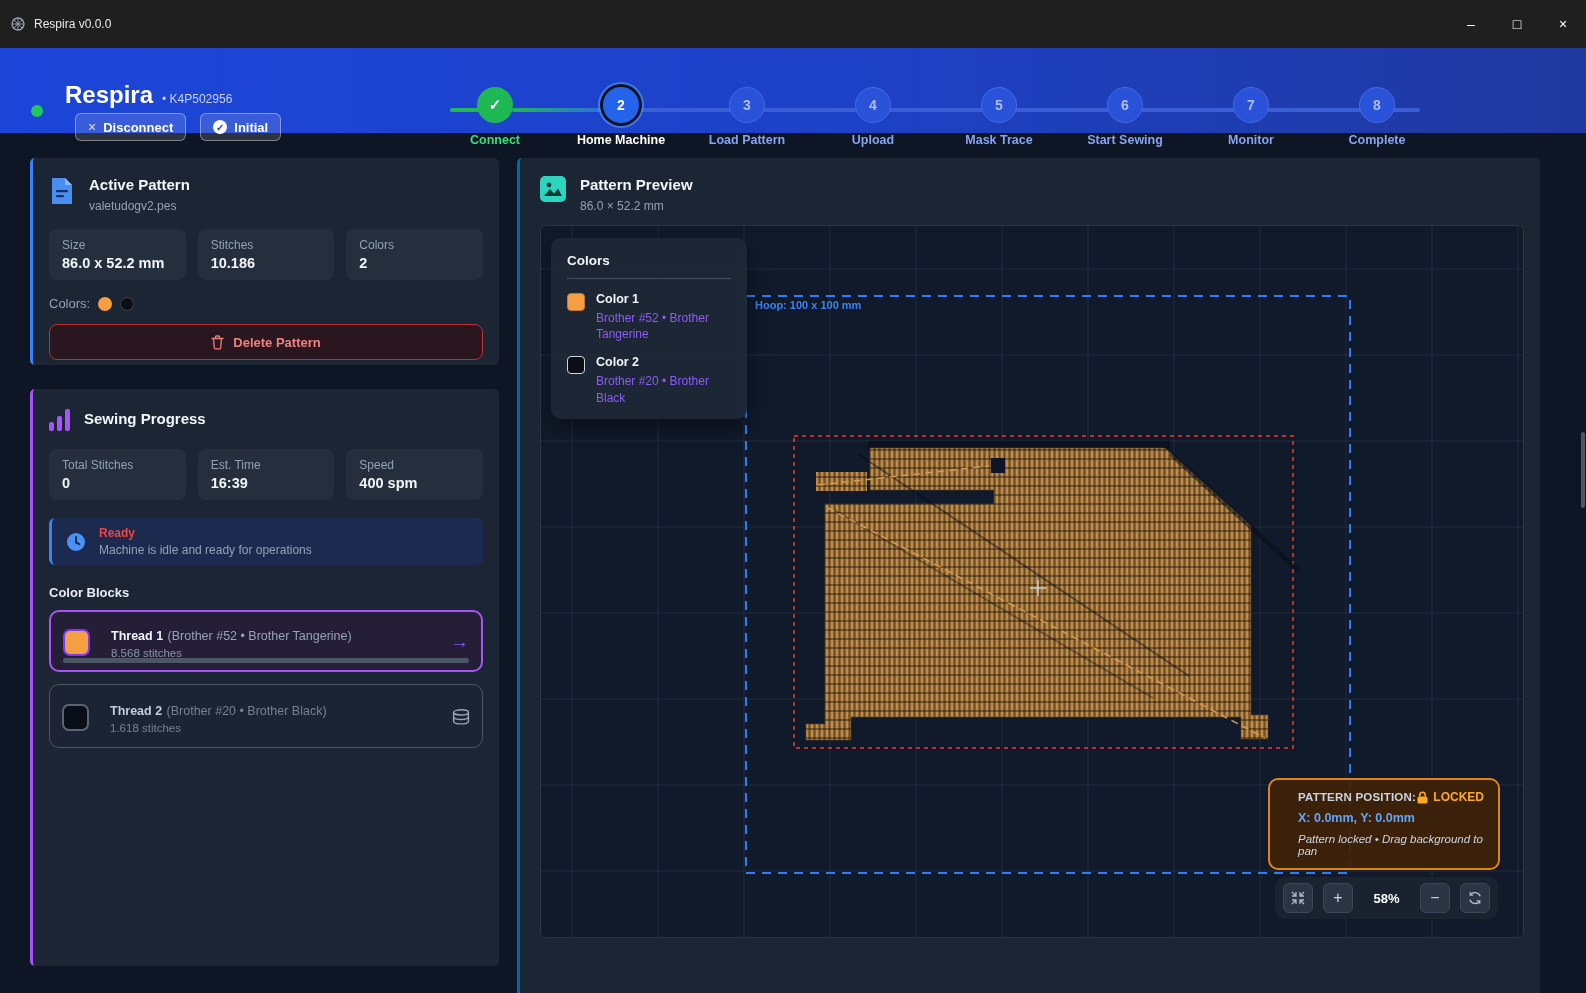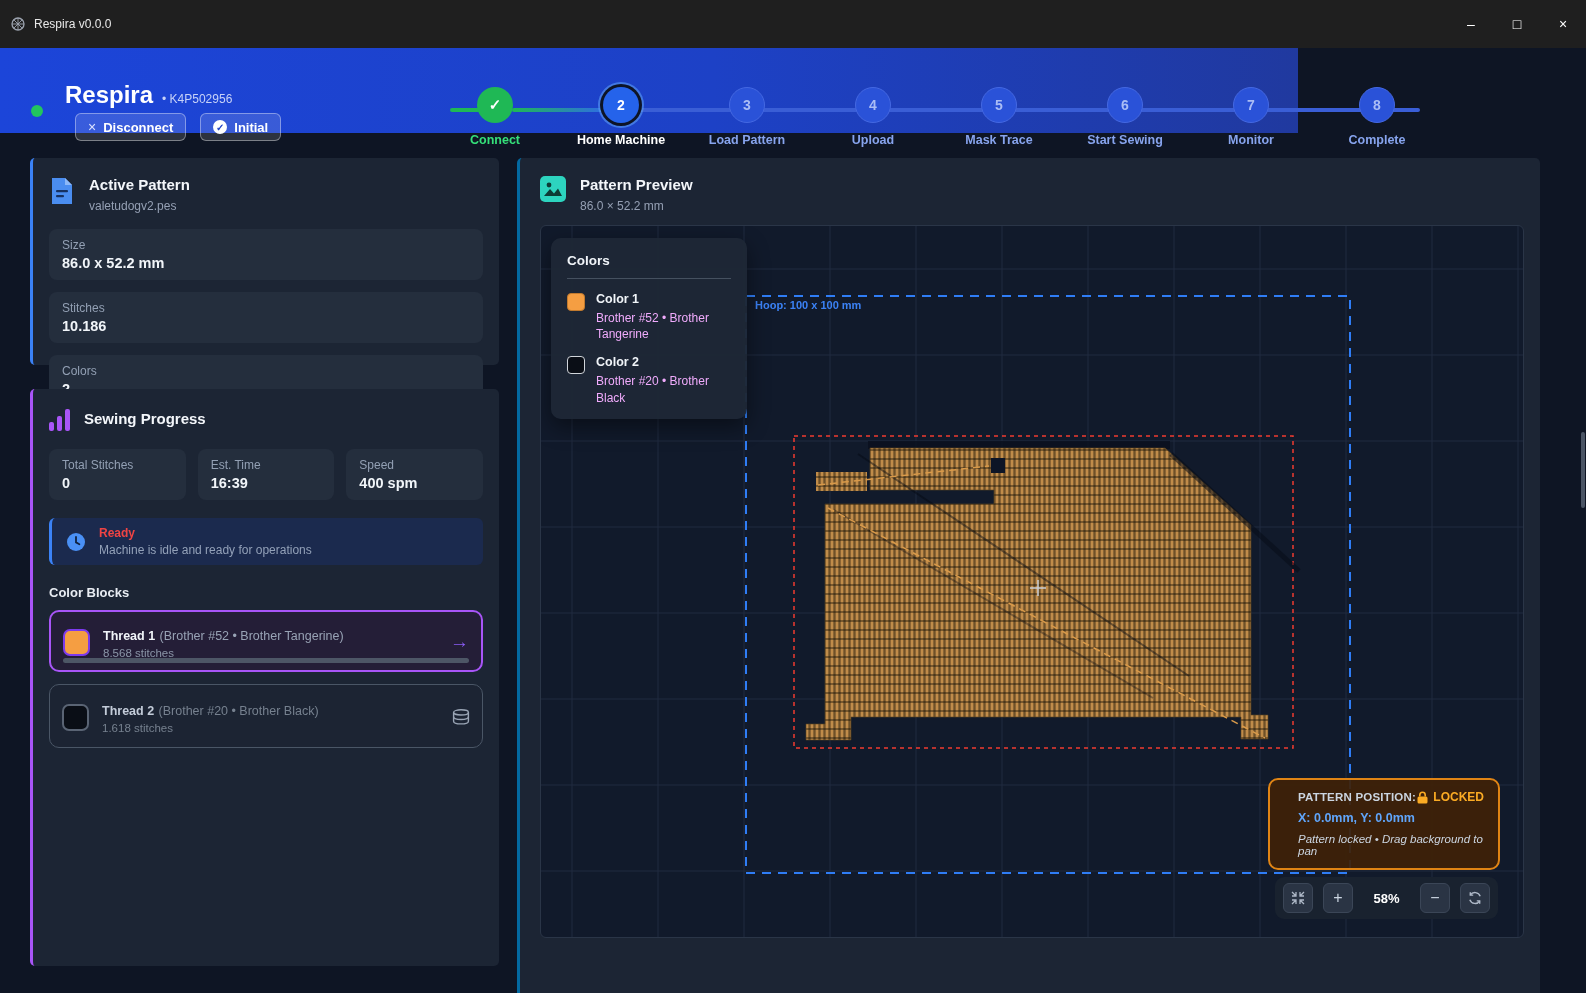--- a/index.html
+++ b/index.html
@@ -7,21 +7,21 @@
   body { font-family:"Liberation Sans", sans-serif; background:#0e1524; position:relative; color:#e5e9f0; }
 
   
   .titlebar { position:absolute; left:0; top:0; width:1586px; height:48px; background:#1f1f1f; display:flex; align-items:center; z-index:50; }
   .titlebar .appicon { width:16px; height:16px; margin:0 8px 0 10px; }
   .titlebar .title { font-size:12px; color:#e8e8e8; }
   .win-controls { margin-left:auto; display:flex; height:31px; }
   .win-btn { width:46px; height:31px; display:flex; align-items:center; justify-content:center; color:#ffffff; font-size:14px; cursor:default; }
 
   
-  .header { position:absolute; left:0; top:31px; width:1298px; height:102px; background:linear-gradient(90deg,#1c45d9 0%,#1d41c6 55%,#20399f 100%); z-index:10; }
+  .header { position:absolute; left:0; top:31px; width:1586px; height:102px; background:linear-gradient(90deg,#1c45d9 0%,#1d41c6 55%,#20399f 100%); z-index:10; }
   .status-dot { position:absolute; left:31px; top:74px; width:12px; height:12px; border-radius:50%; background:#22c55e; }
   .brand { position:absolute; left:65px; top:50px; display:flex; align-items:baseline; gap:9px; }
   .brand .name { font-size:24px; font-weight:bold; color:#ffffff; }
   .brand .serial { font-size:12px; color:#c7d2f8; }
   .hdr-buttons { position:absolute; left:75px; top:82px; display:flex; gap:14px; }
   .hdr-btn { height:28px; padding:0 12px; display:flex; align-items:center; gap:7px; background:rgba(255,255,255,0.13); border:1px solid rgba(255,255,255,0.38); border-radius:6px; color:#ffffff; font-size:13px; font-weight:bold; cursor:pointer; }
   .hdr-btn .x-glyph { font-size:14px; font-weight:normal; color:#dbe3ff; }
   .check-badge { width:14px; height:14px; border-radius:50%; background:#ffffff; color:#1d41c6; font-size:10px; font-weight:bold; display:flex; align-items:center; justify-content:center; }
 
   
@@ -54,42 +54,42 @@
   .dot { width:14px; height:14px; border-radius:50%; }
   .btn-delete { margin-top:13px; width:100%; height:36px; border:1.5px solid #c03030; background:#2a161e; border-radius:8px; color:#ef8080; font-size:13px; font-weight:bold; display:flex; align-items:center; justify-content:center; gap:9px; cursor:pointer; }
 
   .card-progress { left:30px; top:389px; width:469px; height:577px; border-left:3px solid #a855f7; padding:18px 16px 0 16px; }
   .bars-icon { display:flex; align-items:flex-end; gap:3px; height:22px; margin-top:2px; }
   .bars-icon i { display:block; width:5px; border-radius:2px; background:#a855f7; }
   .ready-box { margin-top:18px; background:#1b2a4e; border-left:3px solid #3b82f6; border-radius:6px; padding:8px 12px 8px 14px; display:flex; align-items:center; gap:13px; }
   .ready-box .r-title { font-size:12px; font-weight:bold; color:#ef4444; }
   .ready-box .r-msg { font-size:12px; color:#93a1b8; margin-top:3px; }
   .cb-heading { font-size:13px; font-weight:bold; color:#e9edf3; margin:20px 0 10px 0; }
-  .thread { border-radius:10px; padding:10px 12px 8px 12px; display:flex; align-items:center; gap:13px; position:relative; }
+  .thread { border-radius:10px; padding:10px 12px 8px 12px; display:flex; align-items:center; gap:21px; position:relative; }
   .thread-1 { border:2px solid #a855f7; background:#241e37; height:62px; margin-bottom:12px; flex-wrap:wrap; }
   .thread-2 { border:1.5px solid #4a5666; background:#1c2433; height:64px; }
   .swatch { width:27px; height:27px; border-radius:7px; flex:0 0 auto; }
   .t-name { font-size:12.5px; font-weight:bold; color:#f1f5f9; }
   .t-detail { font-size:12.5px; font-weight:normal; color:#98a3b5; }
   .t-stitches { font-size:11.5px; color:#8b96a8; margin-top:3px; }
   .t-right { margin-left:auto; }
   .arrow-glyph { color:#8b5cf6; font-size:19px; }
   .track { position:absolute; left:12px; right:12px; bottom:7px; height:5px; border-radius:3px; background:#4d5666; }
 
   
   .card-preview { left:517px; top:158px; width:1023px; height:916px; border-left:3px solid #0369a1; padding:18px 16px 0 20px; }
   .canvas { position:absolute; left:20px; top:67px; width:984px; height:713px; background:#111a2b; border:1px solid #2a3547; border-radius:6px; overflow:hidden; }
   .canvas svg.scene { position:absolute; left:0; top:0; }
 
   .legend { position:absolute; left:10px; top:12px; width:196px; background:rgba(30,39,54,0.97); border-radius:10px; box-shadow:0 8px 22px rgba(0,0,0,0.45); padding:15px 16px 13px 16px; z-index:5; }
   .legend .lg-title { font-size:13.5px; font-weight:bold; color:#f1f5f9; padding-bottom:10px; border-bottom:1px solid #45505f; }
   .lg-entry { display:flex; gap:11px; margin-top:13px; }
   .lg-swatch { width:18px; height:18px; border-radius:4px; flex:0 0 auto; margin-top:1px; }
   .lg-name { font-size:12.5px; font-weight:bold; color:#f1f5f9; }
-  .lg-detail { font-size:12px; color:#f0abfc; margin-top:4px; line-height:1.35; }
+  .lg-detail { font-size:12px; color:#8b5cf6; margin-top:4px; line-height:1.35; }
 
   .lock-box { position:absolute; left:727px; top:552px; width:232px; background:rgba(62,33,7,0.93); border:2px solid #e08414; border-radius:10px; padding:10px 14px 11px 28px; z-index:5; }
   .lock-row1 { display:flex; align-items:center; justify-content:space-between; }
   .lock-title { font-size:11.5px; font-weight:bold; color:#cbd5e1; letter-spacing:0.2px; }
   .lock-state { display:flex; align-items:center; gap:5px; font-size:12px; font-weight:bold; color:#fbab24; }
   .lock-coords { font-size:12.5px; font-weight:bold; color:#60a5fa; margin-top:7px; }
   .lock-hint { font-size:11.5px; font-style:italic; color:#cbd5e1; margin-top:8px; }
 
   .zoombar { position:absolute; left:734px; top:651px; width:223px; height:42px; background:#19222f; border-radius:9px; display:flex; align-items:center; gap:10px; padding:0 8px; z-index:5; }
   .zb-btn { width:30px; height:30px; background:#2a3444; border:1px solid #3b4657; border-radius:6px; color:#cbd5e1; display:flex; align-items:center; justify-content:center; font-size:16px; cursor:pointer; }
@@ -178,21 +178,21 @@
       <path d="M3 2h13l7 7v19H3z" fill="#4a8df0" rx="3"></path>
       <path d="M16 2l7 7h-7z" fill="#8cb8f7"></path>
       <rect x="7" y="14" width="12" height="2.2" rx="1" fill="#163060"></rect>
       <rect x="7" y="19" width="8" height="2.2" rx="1" fill="#163060"></rect>
     </svg>
     <div>
       <div class="card-title">Active Pattern</div>
       <div class="card-sub">valetudogv2.pes</div>
     </div>
   </div>
-  <div class="stat-row" style="margin-top:16px;flex-direction:column;">
+  <div class="stat-row" style="margin-top:16px;">
     <div class="stat-box">
       <div class="s-label">Size</div>
       <div class="s-value">86.0 x 52.2 mm</div>
     </div>
     <div class="stat-box">
       <div class="s-label">Stitches</div>
       <div class="s-value">10.186</div>
     </div>
     <div class="stat-box">
       <div class="s-label">Colors</div>

